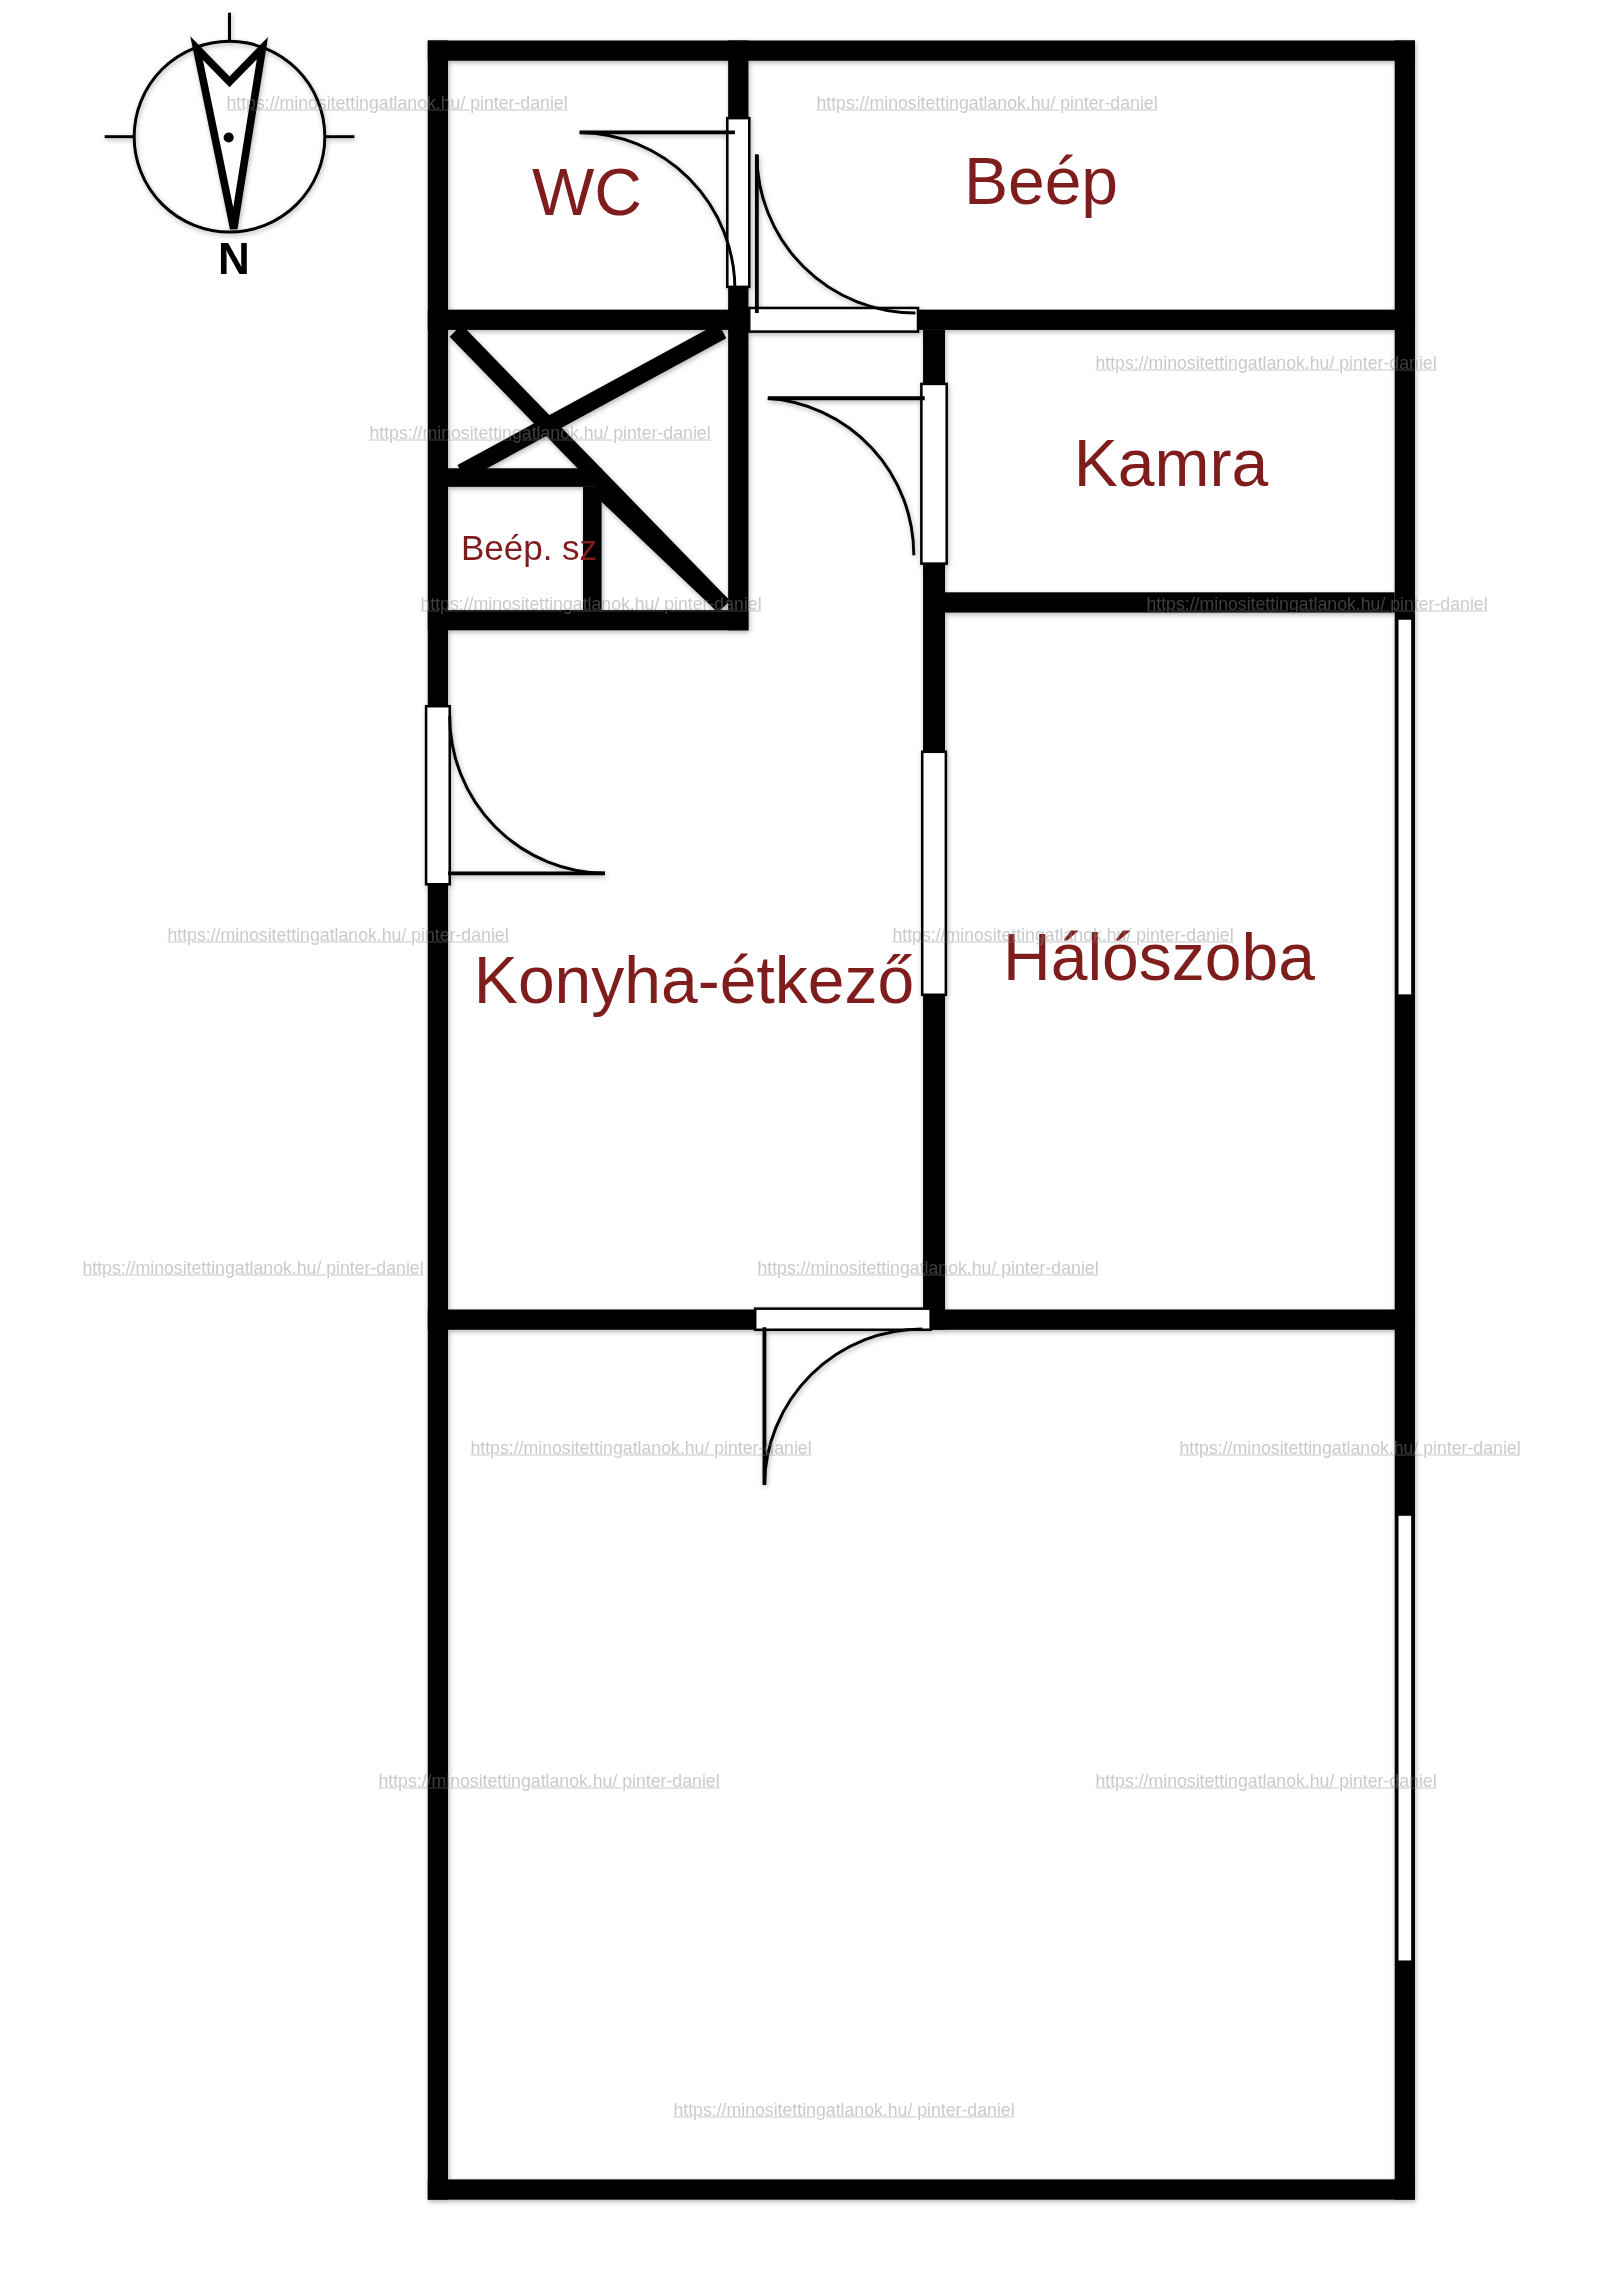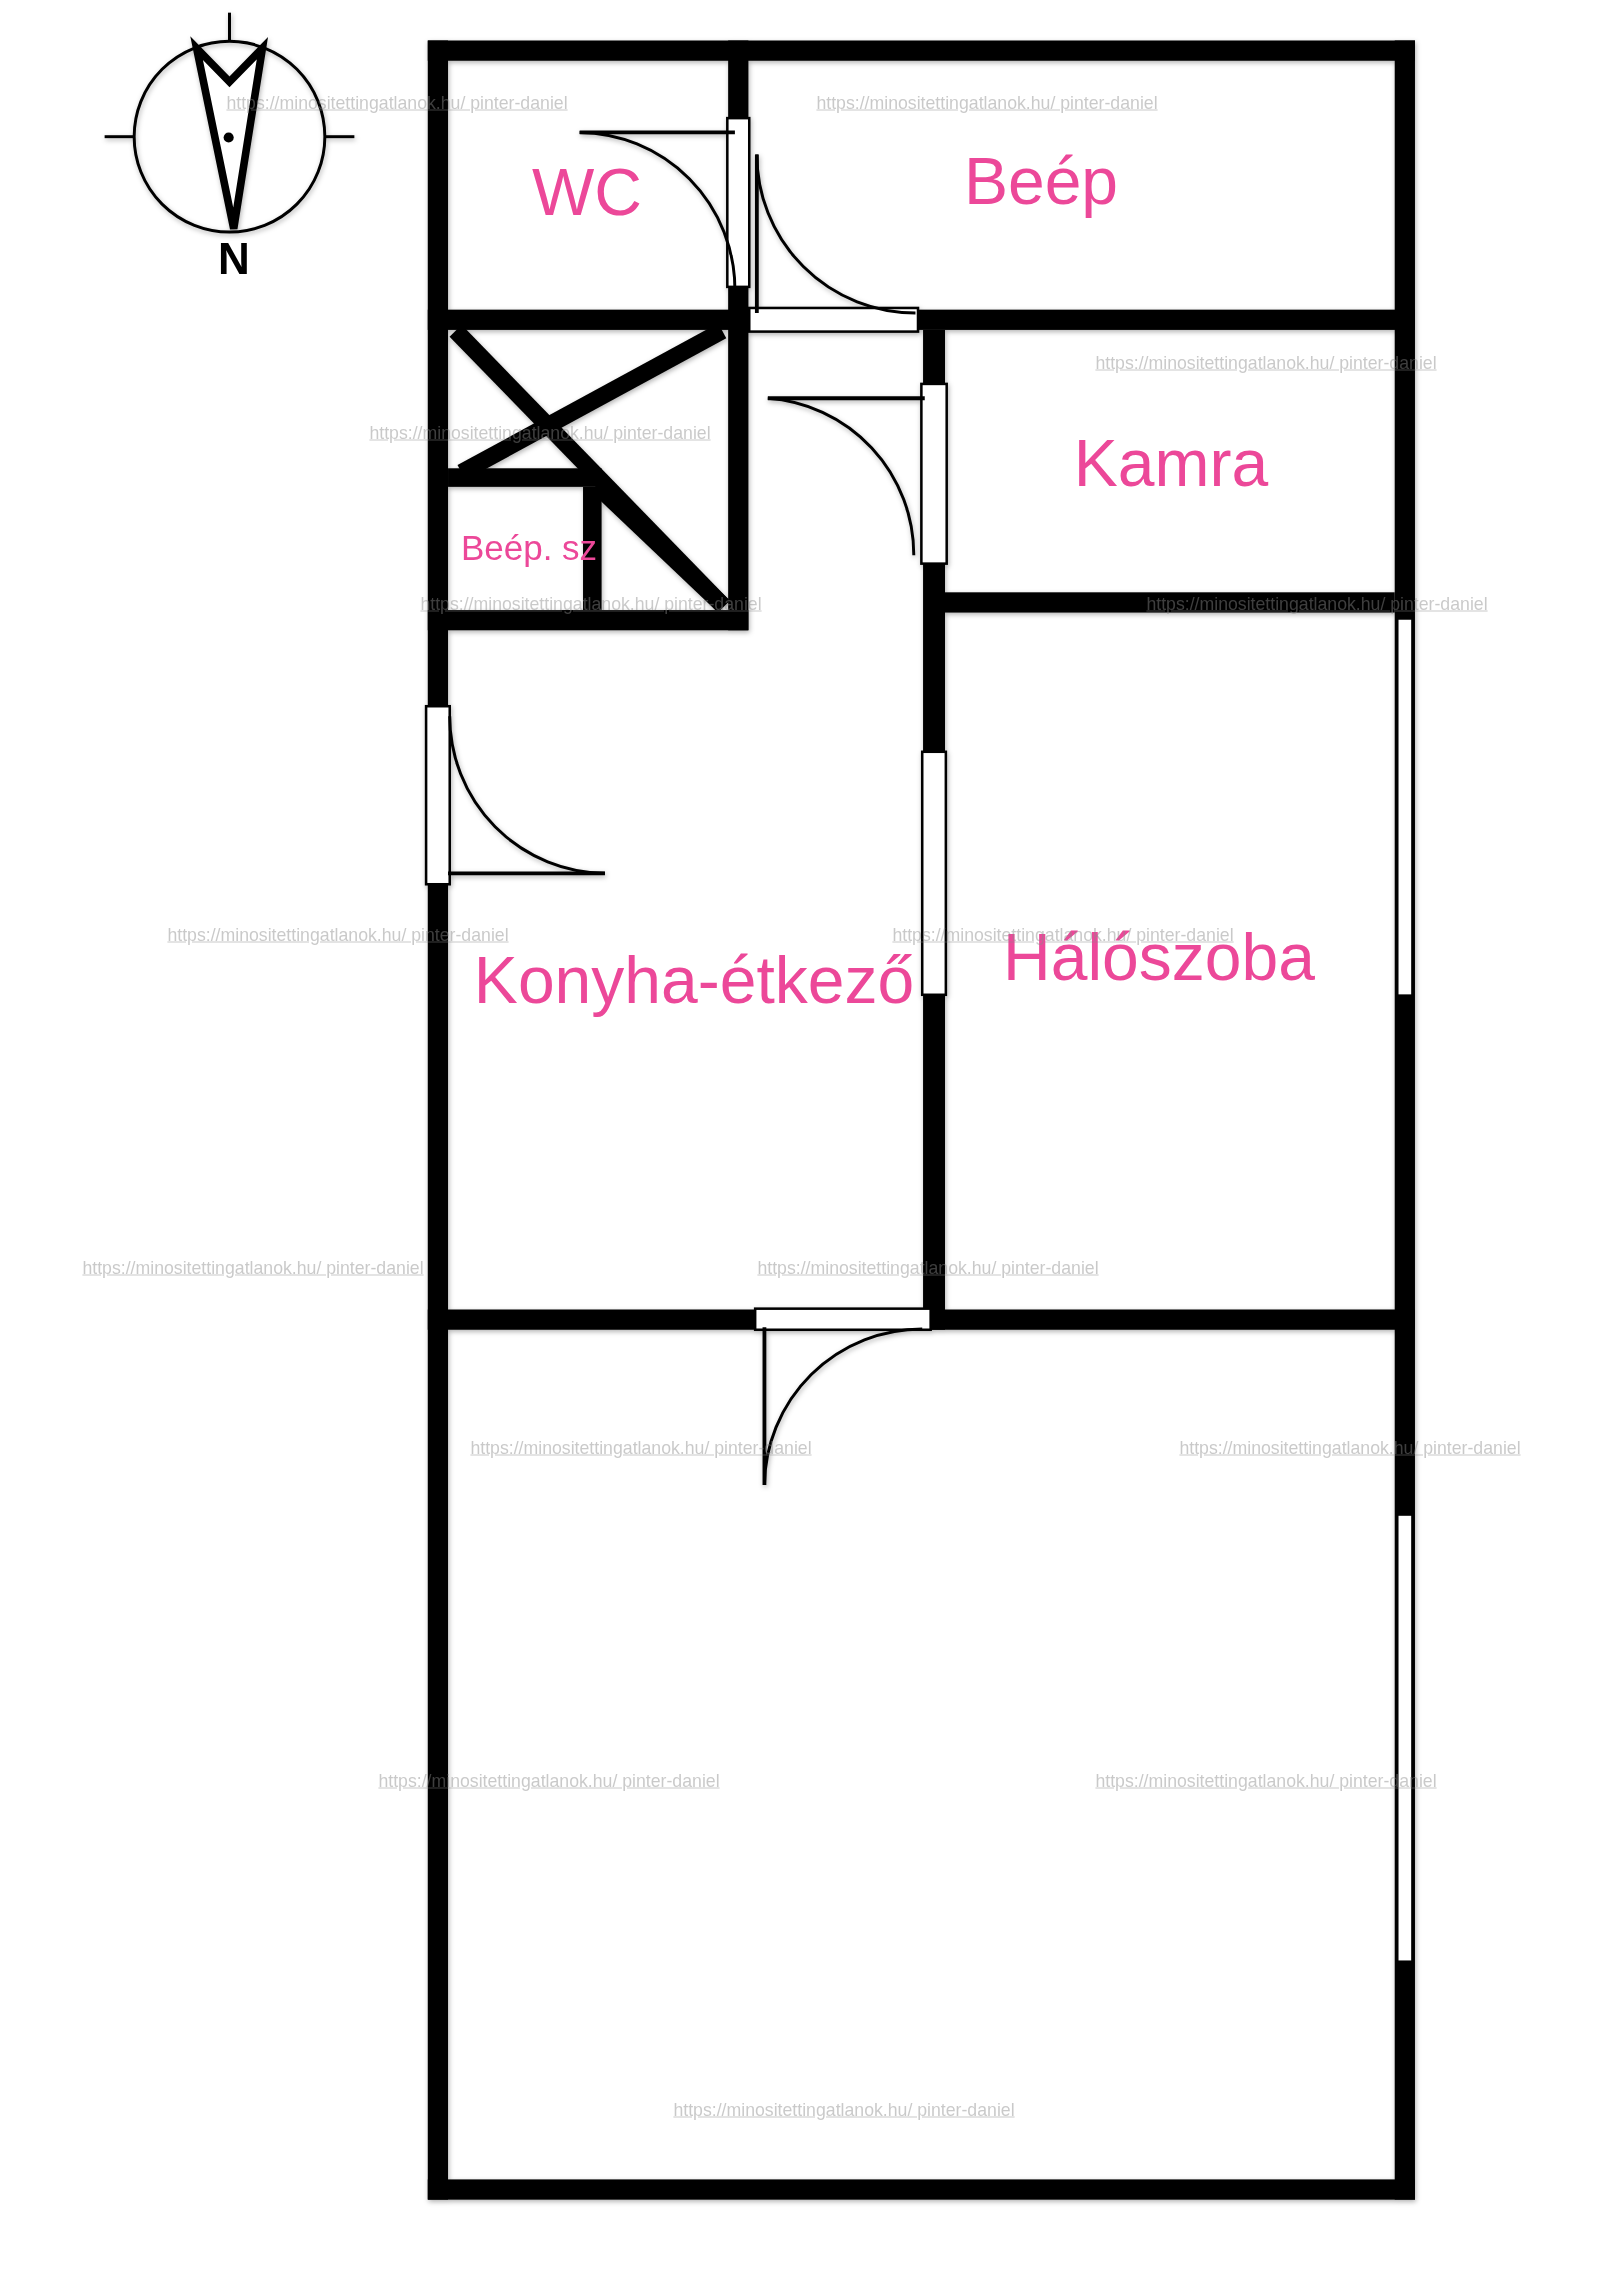--- a/index.html
+++ b/index.html
@@ -4,21 +4,21 @@
 <style>
   html,body{margin:0;padding:0;background:#ffffff;}
   #stage{
     position:relative;width:1620px;height:2295px;background:#ffffff;
     overflow:hidden;font-family:"Liberation Sans","DejaVu Sans",sans-serif;
   }
   #plan-svg{position:absolute;left:0;top:0;
     filter:drop-shadow(1.7px 2.5px 2.5px rgba(0,0,0,0.30));}
   .room-label{
     position:absolute;transform:translate(-50%,-50%);
-    font-size:66px;color:#ec4899;white-space:nowrap;letter-spacing:0px;
+    font-size:66px;color:#7f1d1d;white-space:nowrap;letter-spacing:0px;
   }
   .small-label{font-size:35px;padding-left:24px;}
   .north-label{
     position:absolute;transform:translate(-50%,-50%);
     font-size:44px;font-weight:700;color:#000;
   }
   .watermark{
     position:absolute;transform:translate(-50%,-50%);
     font-size:17.7px;color:#8a8a8a;opacity:0.45;white-space:nowrap;text-decoration:underline;
   }

